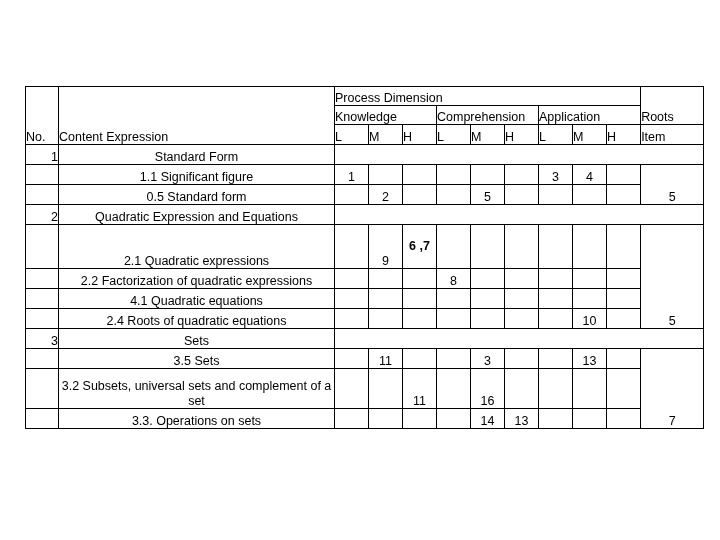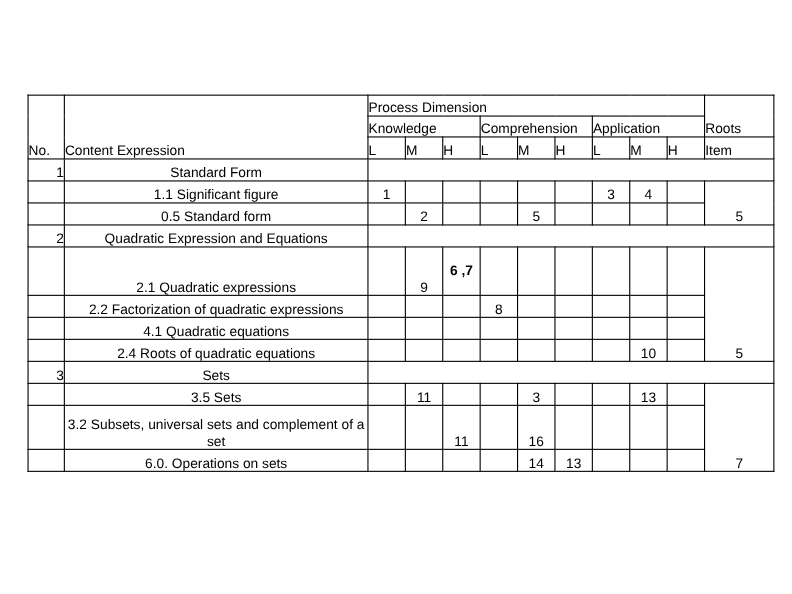--- a/index.html
+++ b/index.html
@@ -254,21 +254,21 @@
         <td class="num">11</td>
         <td class="num"></td>
         <td class="num">16</td>
         <td class="num"></td>
         <td class="num"></td>
         <td class="num"></td>
         <td class="num"></td>
       </tr>
       <tr class="r-std">
         <td class="cell-no"></td>
-        <td class="cell-name">6.0. Operations on sets</td>
+        <td class="cell-name">3.3. Operations on sets</td>
         <td class="num"></td>
         <td class="num"></td>
         <td class="num"></td>
         <td class="num"></td>
         <td class="num">14</td>
         <td class="num">13</td>
         <td class="num"></td>
         <td class="num"></td>
         <td class="num"></td>
       </tr>

